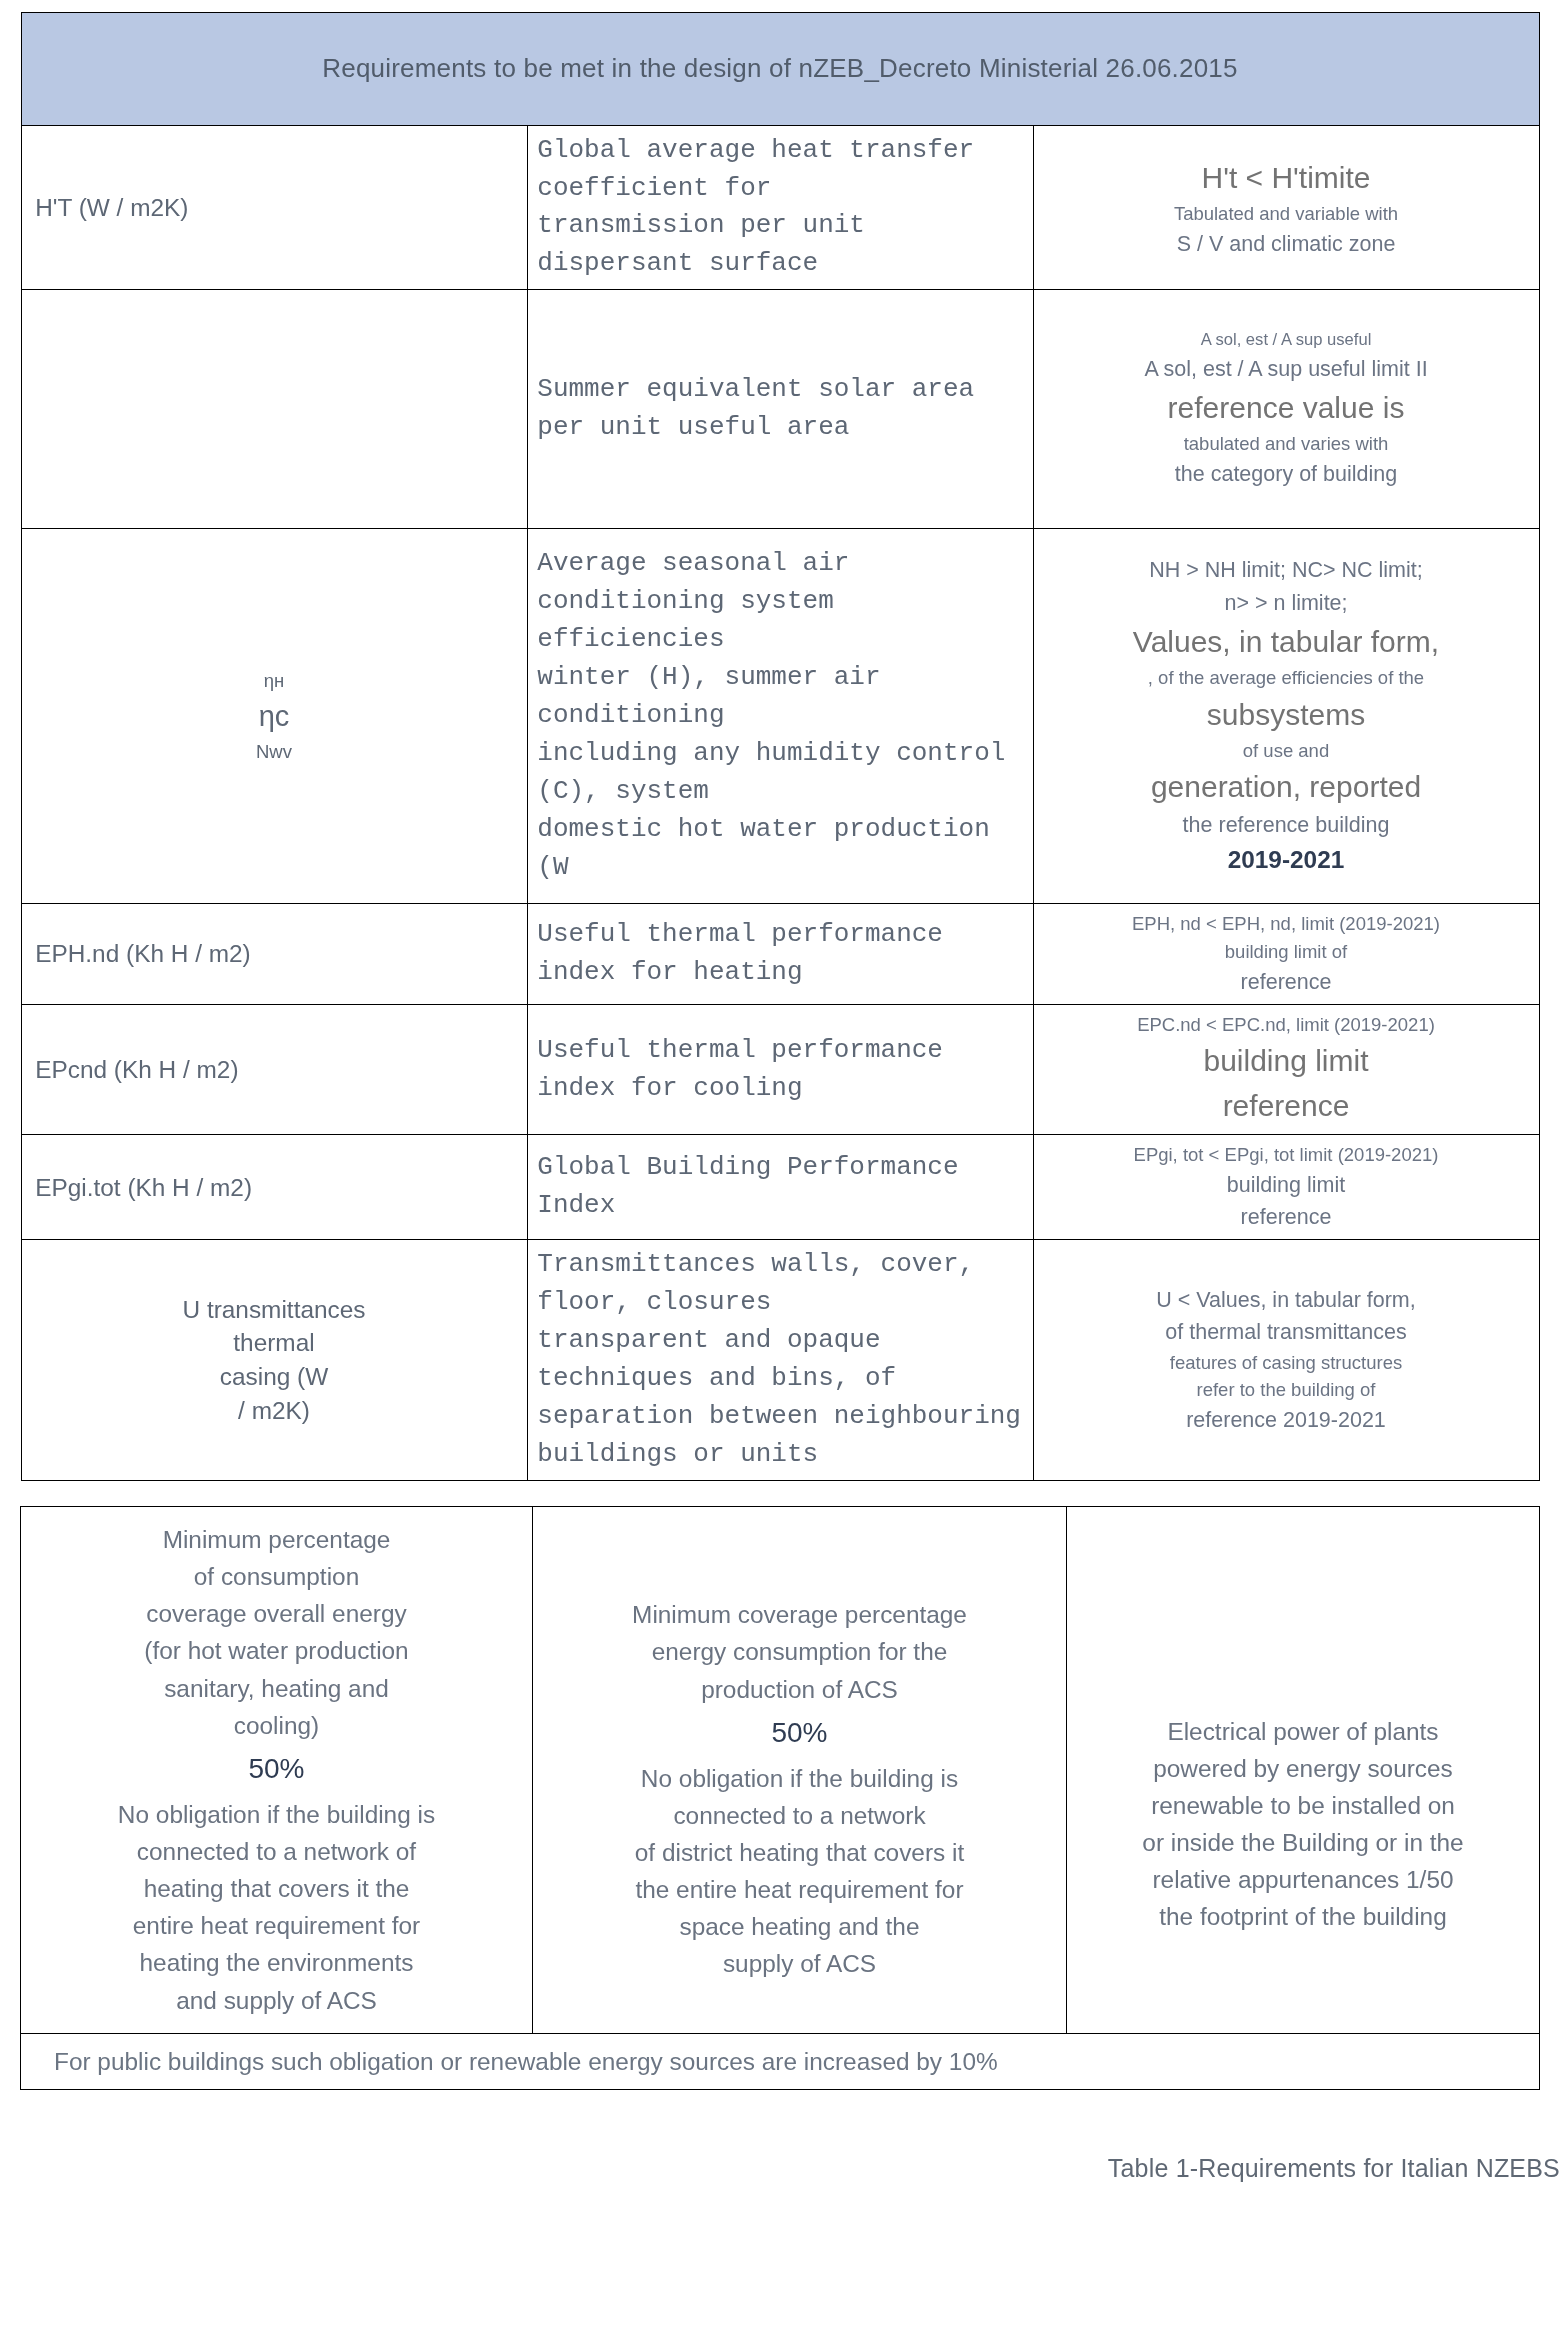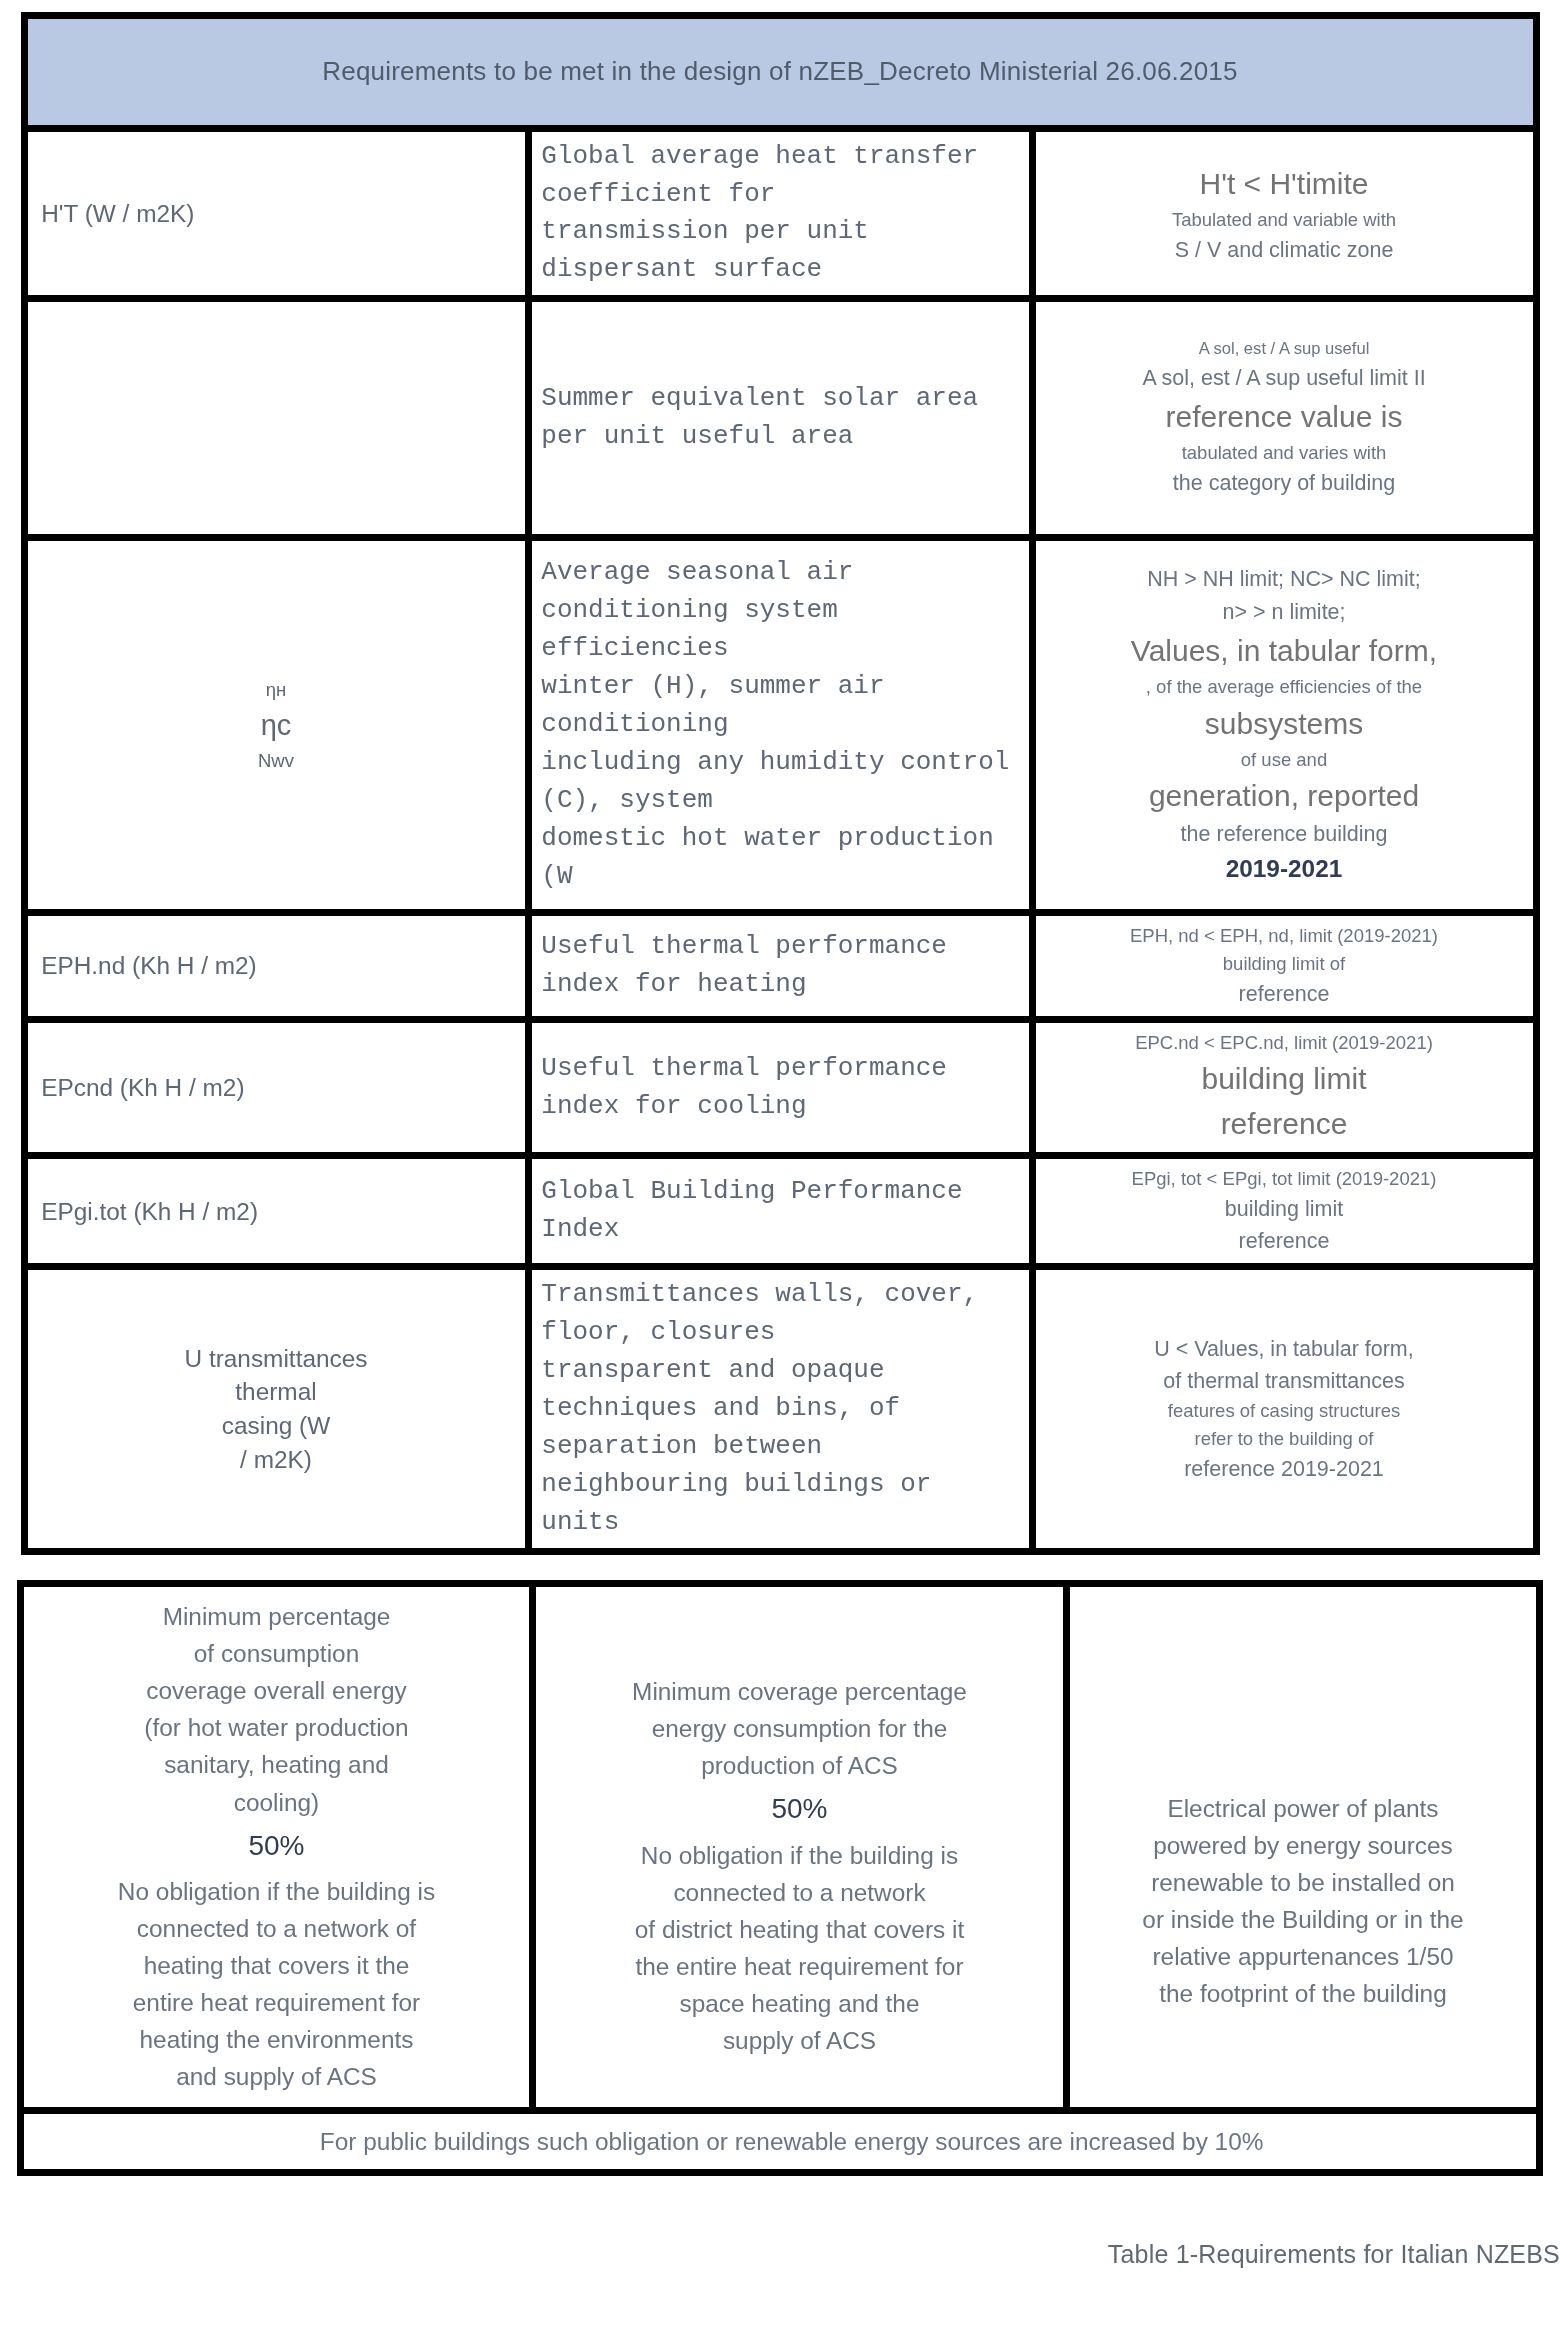--- a/index.html
+++ b/index.html
@@ -26,21 +26,21 @@
 
   
   .tbl {
     width: 1519px;
     margin: 0 auto;
     border-collapse: collapse;
     table-layout: fixed;
     background: #ffffff;
   }
   .tbl td, .tbl th {
-    border: 7px solid #000000;
+    border: 1px solid #000000;
     vertical-align: middle;
     padding: 5.9px 9.8px;
     font-weight: normal;
     box-sizing: border-box;
   }
 
   .banner {
     background: #b9c8e3;
     border: 1px solid #6f7888;
     text-align: center;
@@ -108,21 +108,21 @@
   .cell-res .pct {
     font-weight: normal;
     font-size: 28px;
     color: #2f3c52;
     display: block;
     margin: 3.9px 0 5.9px 0;
   }
   .cell-res .ln { display: block; }
 
   .footnote-row td {
-    text-align: center;
+    text-align: left;
     font-size: 24.4px;
     color: #6b7583;
     padding: 11.7px 9.8px 11.7px 33px;
     line-height: 1.3;
   }
 
   .caption {
     text-align: right;
     font-size: 25px;
     color: #5f6874;

